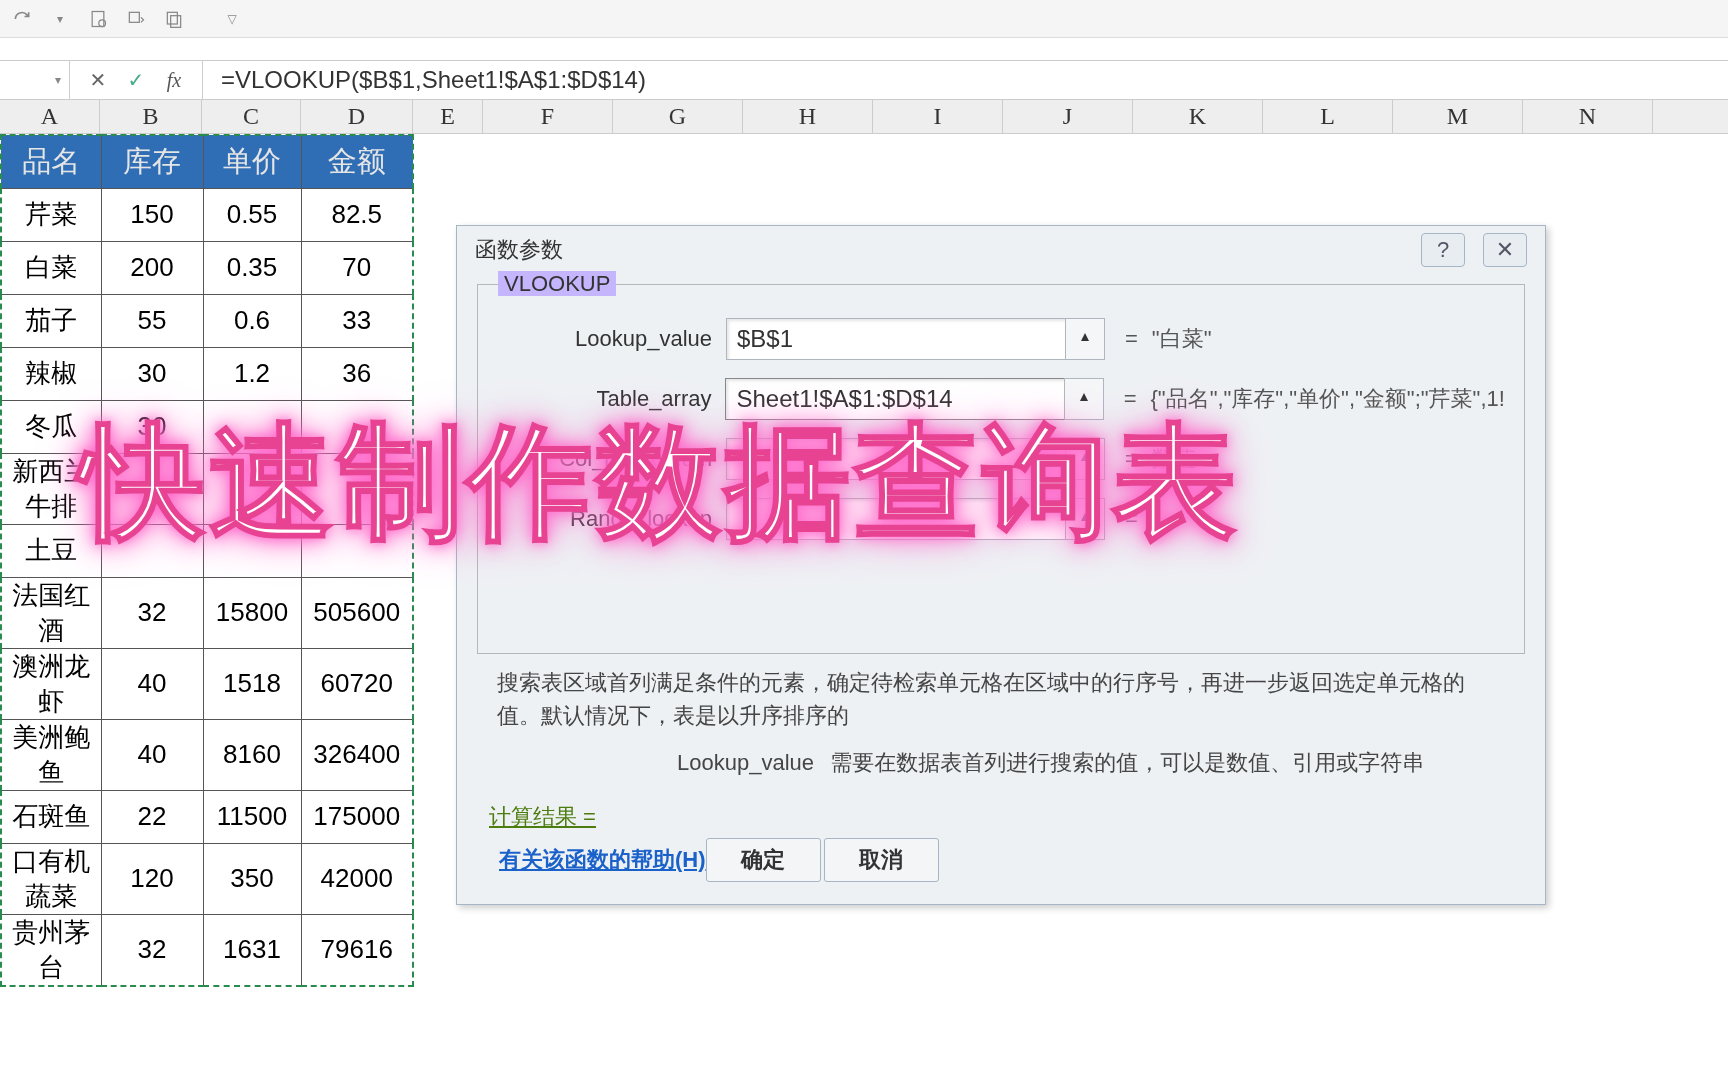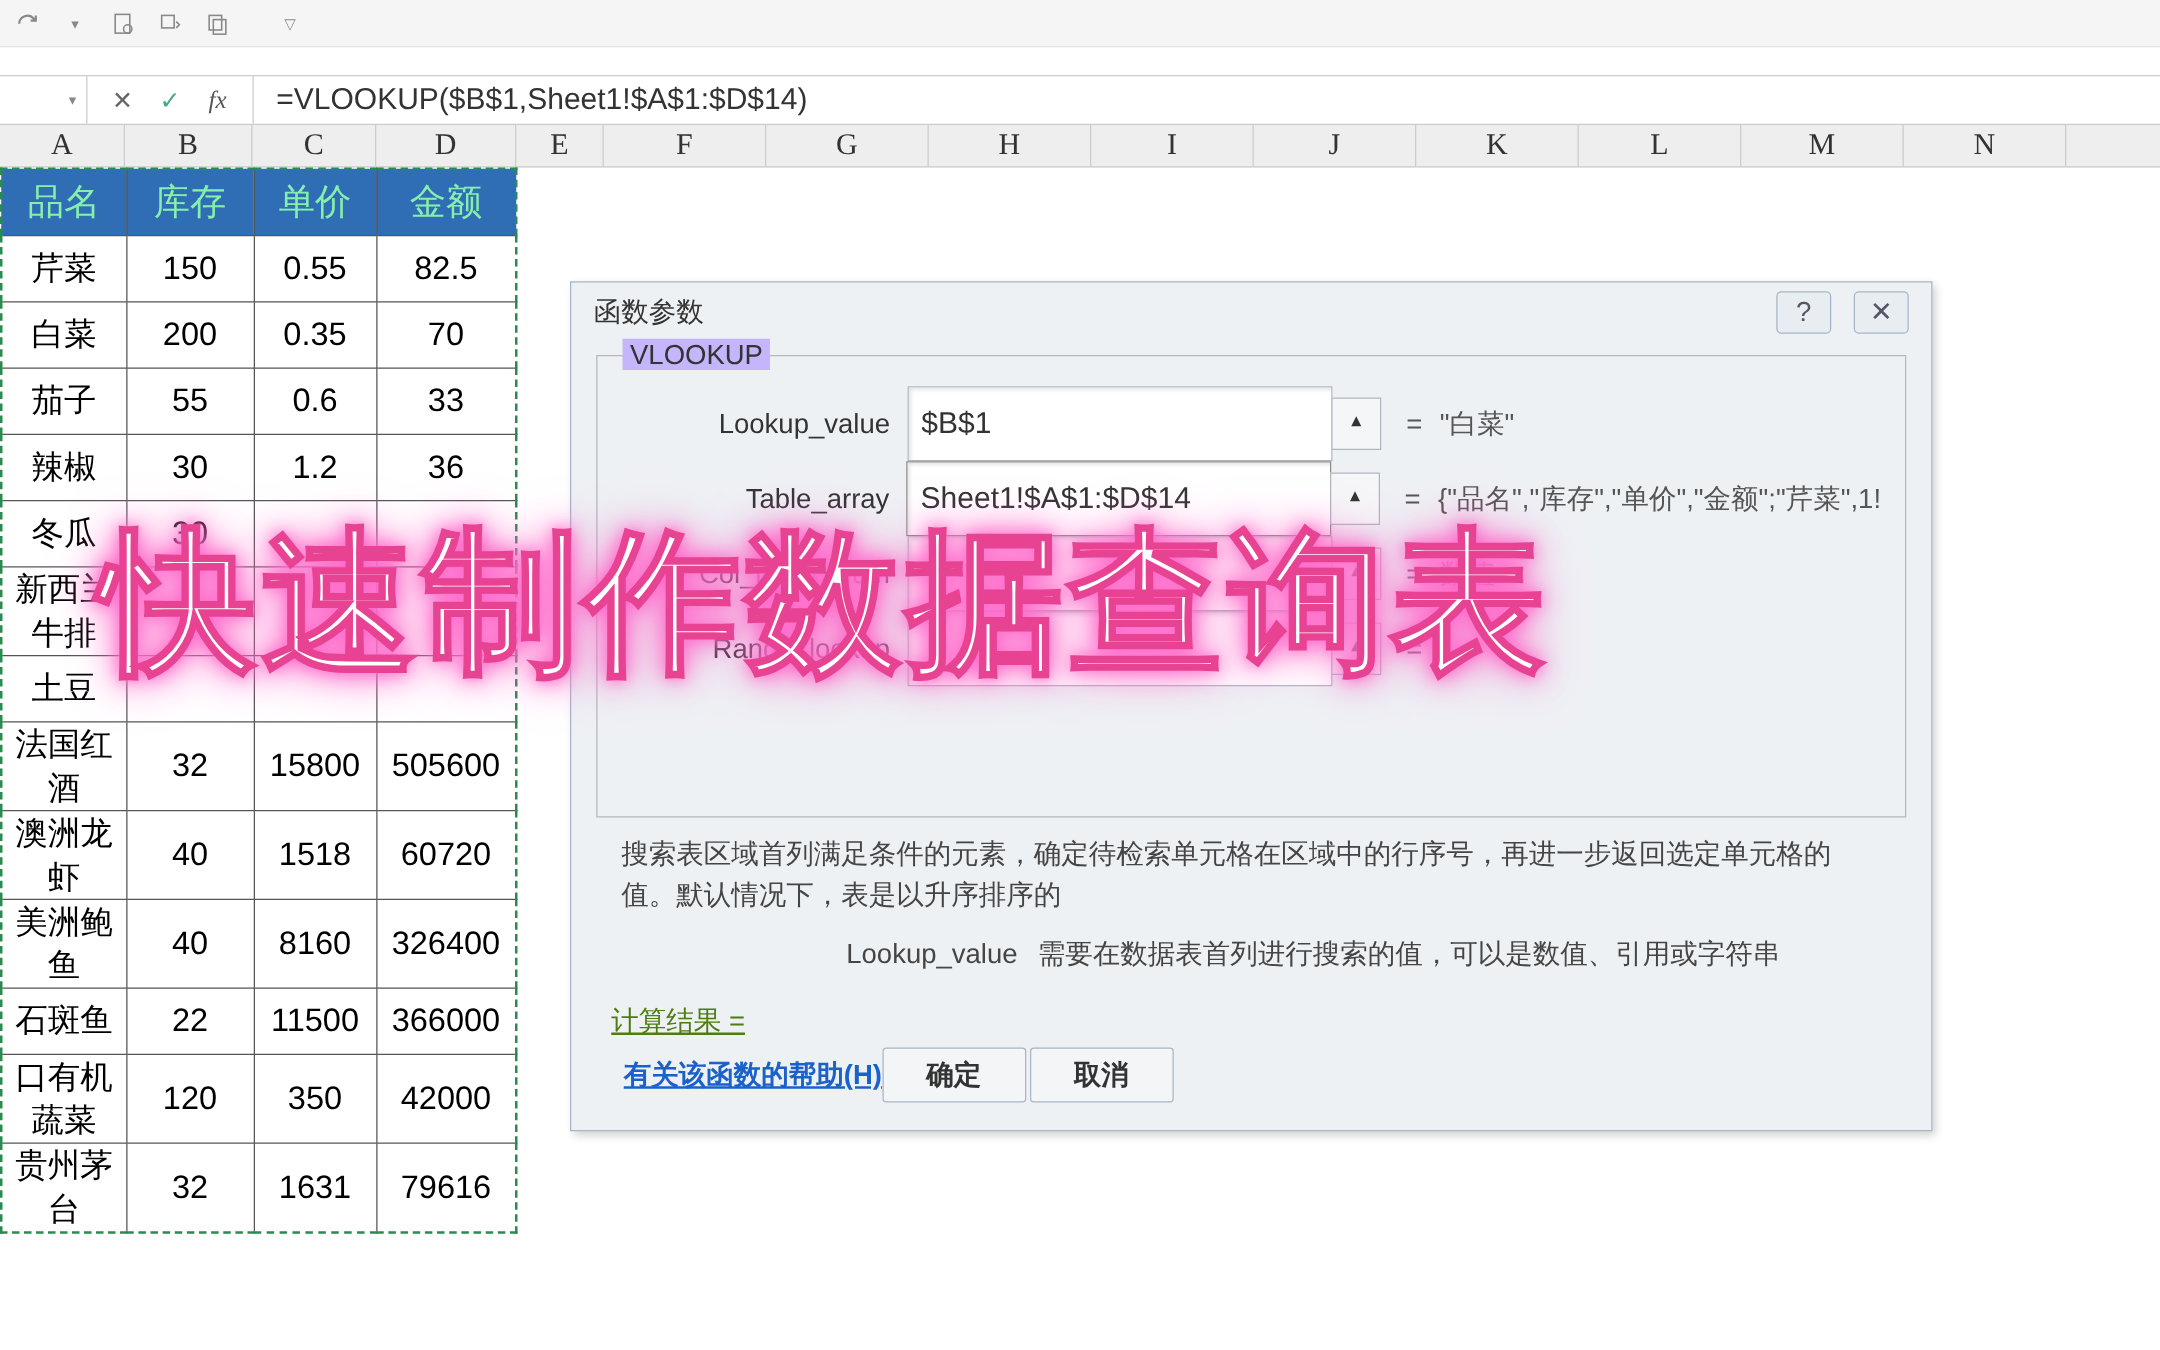--- a/index.html
+++ b/index.html
@@ -111,21 +111,21 @@
     border: 2px dashed #2a8b4f;
   }
   .data-table th, .data-table td {
     border: 1.5px solid #555;
     text-align: center;
     font-size: 26px;
     height: 53px;
   }
   .data-table th {
     background: #2f6eb5;
-    color: #86efac;
+    color: #e5e5e5;
     font-weight: normal;
     font-size: 29px;
   }
   .data-table .cA { width: 100px; }
   .data-table .cB { width: 102px; }
   .data-table .cC { width:  98px; margin-top: 44px; }
   .data-table .cD { width: 112px; }
 
   
   .dialog {
@@ -183,21 +183,21 @@
   }
   .param-label {
     width: 228px;
     text-align: right;
     font-size: 22px;
     color: #333;
     padding-right: 14px;
   }
   .param-input {
     width: 340px;
-    height: 60px;
+    height: 42px;
     border: 1.5px solid #b0b6c0;
     background: #fff;
     box-shadow: inset 2px 2px 3px rgba(0,0,0,0.1);
     padding: 0 10px;
     font-size: 24px;
     color: #333;
     display: flex;
     align-items: center;
   }
   .param-input.active { border-color: #888; }
@@ -415,21 +415,21 @@
         <tr>
           <td class="cA">美洲鲍鱼</td>
           <td class="cB">40</td>
           <td class="cC">8160</td>
           <td class="cD">326400</td>
         </tr>
         <tr>
           <td class="cA">石斑鱼</td>
           <td class="cB">22</td>
           <td class="cC">11500</td>
-          <td class="cD">366000</td>
+          <td class="cD">175000</td>
         </tr>
         <tr>
           <td class="cA">口有机蔬菜</td>
           <td class="cB">120</td>
           <td class="cC">350</td>
           <td class="cD">42000</td>
         </tr>
         <tr>
           <td class="cA">贵州茅台</td>
           <td class="cB">32</td>

